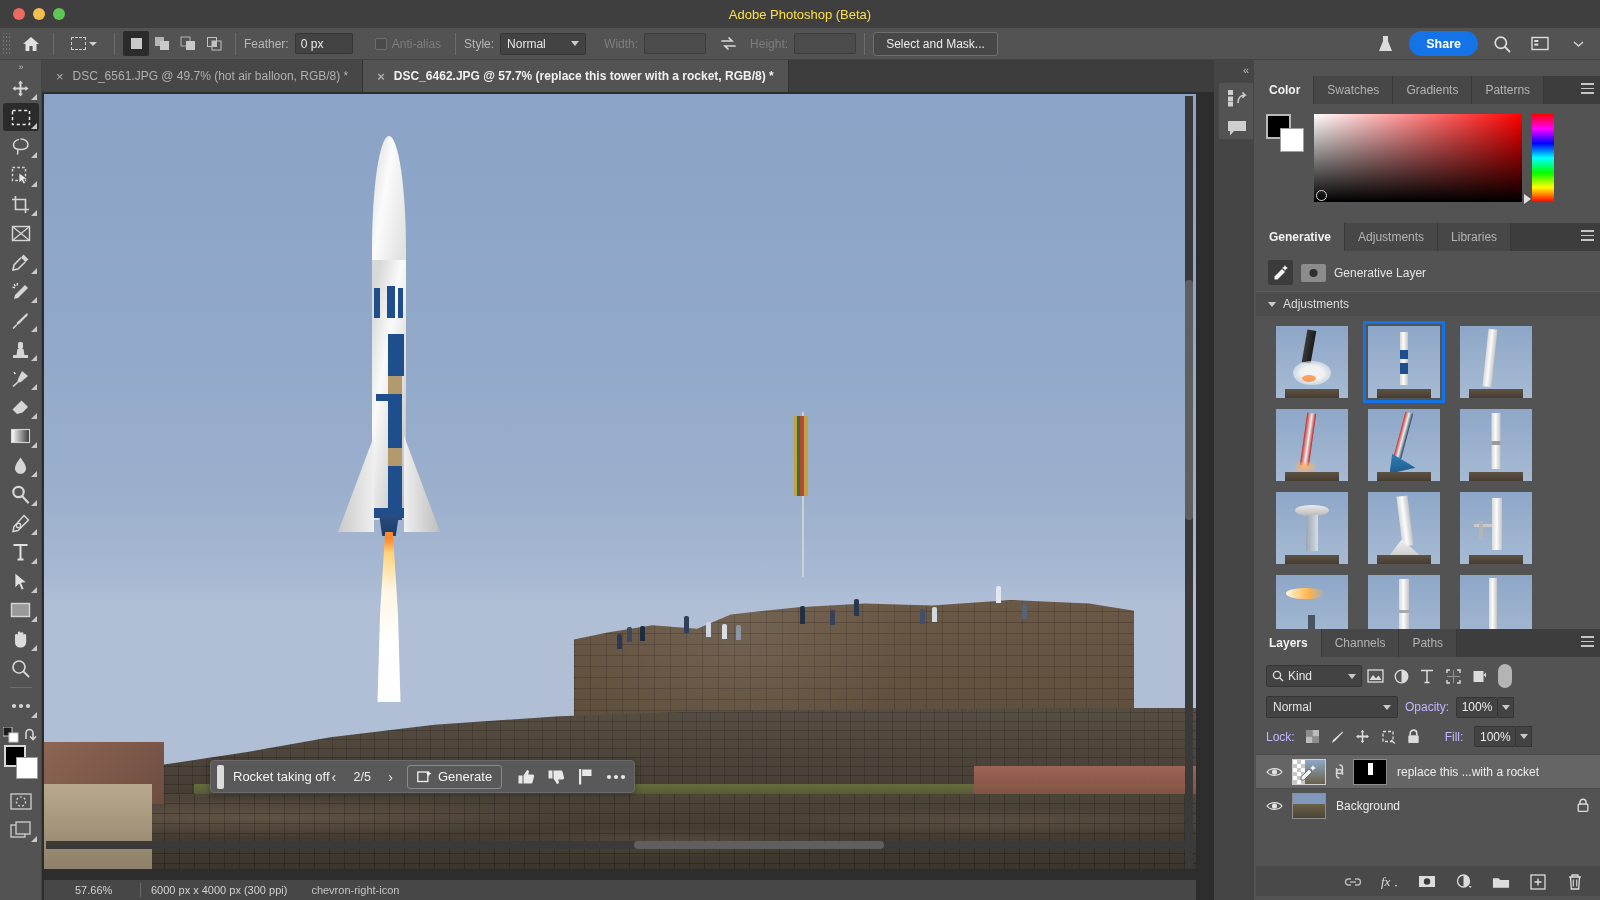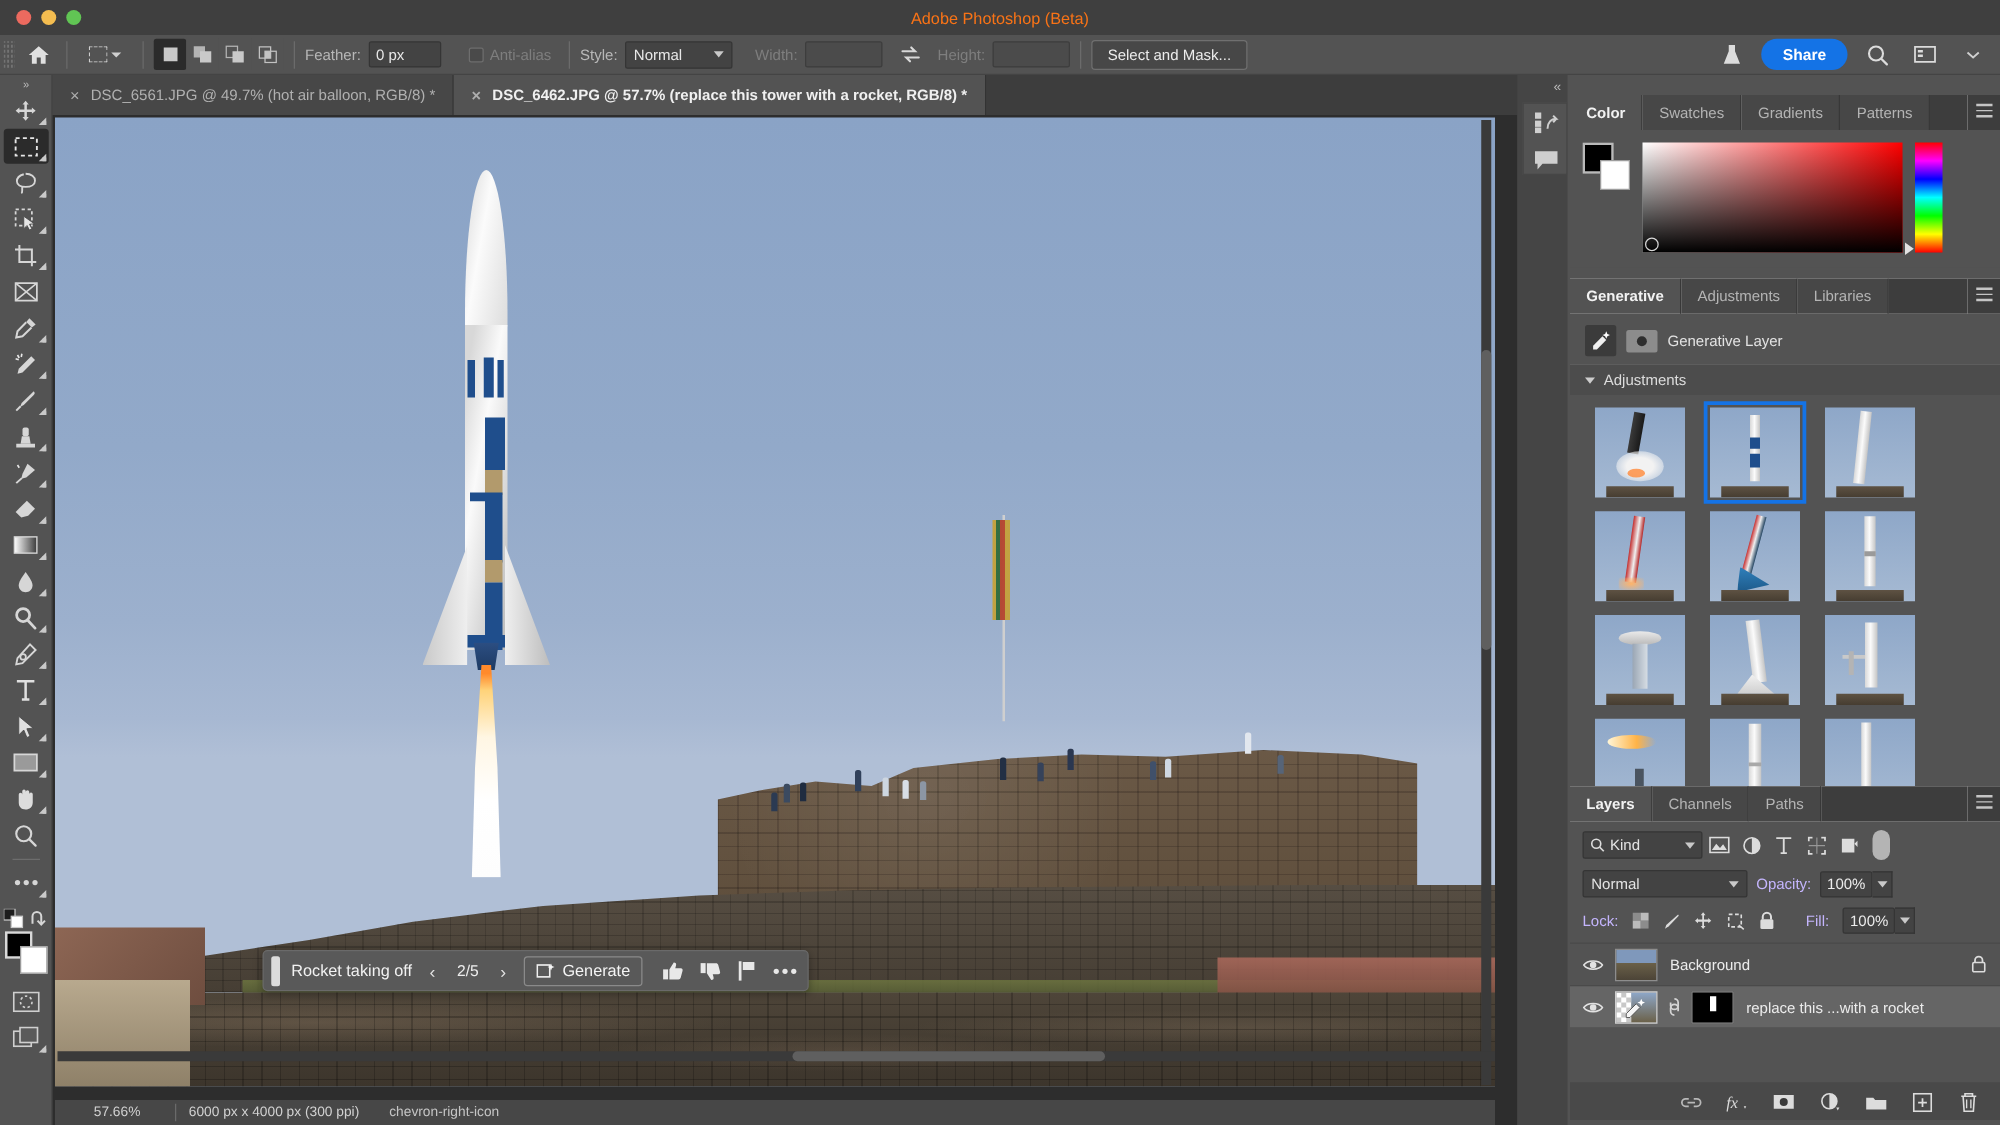--- a/index.html
+++ b/index.html
@@ -18,21 +18,21 @@
     position: absolute; left: 0; top: 0; width: 1600px; height: 28px;
     background: #3f3f3f; display: flex; align-items: center;
   }
   .traffic { display: flex; gap: 8px; padding-left: 13px; }
   .dot { width: 12px; height: 12px; border-radius: 50%; }
   .dot.red { background: #ec6a5f; }
   .dot.yellow { background: #f4bd50; }
   .dot.green { background: #61c554; }
   .title-text {
     position: absolute; left: 0; right: 0; text-align: center;
-    font-size: 13px; color: #f97316; pointer-events: none;
+    font-size: 13px; color: #fde047; pointer-events: none;
   }
 
   
   .optionsbar {
     position: absolute; left: 0; top: 28px; width: 1600px; height: 32px;
     background: #535353; display: flex; align-items: center;
     border-bottom: 1px solid #444;
   }
   .grip {
     width: 9px; height: 22px; margin-left: 3px;
@@ -266,21 +266,21 @@
 
   
   .genbar {
     position: absolute; left: 168px; top: 668px; height: 33px;
     background: #595959; border-radius: 4px;
     display: flex; align-items: center; padding: 0 8px 0 6px;
     box-shadow: 0 2px 7px rgba(0,0,0,.35);
     border: 1px solid #6a6a6a;
   }
   .gen-handle { width: 7px; height: 24px; background: #dcdcdc; border-radius: 2px; margin-right: 9px; }
-  .gen-prompt { font-size: 13px; color: #f2f2f2; margin-right: 14px; }
+  .gen-prompt { font-size: 13px; color: #f2f2f2; margin-right: 2px; }
   .gen-nav { display: flex; align-items: center; gap: 11px; color: #e6e6e6; font-size: 13px; }
   .gen-chev { font-size: 14px; color: #e3e3e3; }
   .gen-count { font-size: 12.5px; color: #ededed; min-width: 30px; text-align: center; }
   .gen-generate {
     display: flex; align-items: center; gap: 6px; margin-left: 14px;
     border: 1px solid #8a8a8a; border-radius: 3px; height: 24px; padding: 0 9px;
     font-size: 13px; color: #f4f4f4;
   }
   .gen-icons { display: flex; align-items: center; gap: 13px; margin-left: 16px; }
   .rail-collapse {
@@ -1125,63 +1125,63 @@
       </div>
       <div class="op-label" style="margin-left:14px">Fill:</div>
       <div style="display:flex">
         <div class="op-val">100%</div>
         <div class="stepper">
           <span class="sel-caret"></span>
         </div>
       </div>
     </div>
 
+    <div class="layer-row selected">
+      <div class="eye">
+        <svg width="17" height="12" viewBox="0 0 17 12">
+            <path d="M1 6 C4 1.6 13 1.6 16 6 C13 10.4 4 10.4 1 6 Z" fill="none" stroke="#e2e2e2" stroke-width="1.2"></path>
+            <circle cx="8.5" cy="6" r="2.6" fill="#e2e2e2"></circle>
+          </svg>
+      </div>
+      <div class="thumb">
+        <div style="position:absolute;left:38%;top:0;width:62%;height:100%;background:linear-gradient(#8ea7c8,#6b6149)"></div>
+        <svg style="position:absolute;left:6px;top:4px" width="20" height="18" viewBox="0 0 20 18">
+            <path d="M2 13 L10 5 L13 8 L5 16 H2 Z" fill="#f4f4f4" stroke="#4a4a4a" stroke-width=".7"></path>
+            <path d="M14 1 L14.9 3.1 L17 4 L14.9 4.9 L14 7 L13.1 4.9 L11 4 L13.1 3.1 Z" fill="#ffffff"></path>
+          </svg>
+      </div>
+      <div class="link-ico">
+        <svg width="11" height="17" viewBox="0 0 11 17">
+            <path d="M5.5 2 A3 3 0 0 1 8.5 5 V7.5 A3 3 0 0 1 2.5 7.5 V5" fill="none" stroke="#d4d4d4" stroke-width="1.4"></path>
+            <path d="M5.5 15 A3 3 0 0 1 2.5 12 V9.5 A3 3 0 0 1 8.5 9.5 V12" fill="none" stroke="#d4d4d4" stroke-width="1.4"></path>
+          </svg>
+      </div>
+      <div class="mask-thumb">
+        <div class="white-blob"></div>
+      </div>
+      <div class="layer-name">replace this ...with a rocket</div>
+    </div>
+
     <div class="layer-row">
       <div class="eye">
         <svg width="17" height="12" viewBox="0 0 17 12">
             <path d="M1 6 C4 1.6 13 1.6 16 6 C13 10.4 4 10.4 1 6 Z" fill="none" stroke="#e2e2e2" stroke-width="1.2"></path>
             <circle cx="8.5" cy="6" r="2.6" fill="#e2e2e2"></circle>
           </svg>
       </div>
       <div class="thumb bg"></div>
       <div class="layer-name">Background</div>
       <div class="lock-ico">
         <svg width="12" height="15" viewBox="0 0 12 15">
             <path d="M3 6.2 V4.2 A3 3 0 0 1 9 4.2 V6.2" fill="none" stroke="#dcdcdc" stroke-width="1.4"></path>
             <rect x="1.2" y="6" width="9.6" height="7.4" rx="1.1" fill="none" stroke="#dcdcdc" stroke-width="1.3"></rect>
           </svg>
       </div>
     </div>
 
-    <div class="layer-row selected">
-      <div class="eye">
-        <svg width="17" height="12" viewBox="0 0 17 12">
-            <path d="M1 6 C4 1.6 13 1.6 16 6 C13 10.4 4 10.4 1 6 Z" fill="none" stroke="#e2e2e2" stroke-width="1.2"></path>
-            <circle cx="8.5" cy="6" r="2.6" fill="#e2e2e2"></circle>
-          </svg>
-      </div>
-      <div class="thumb">
-        <div style="position:absolute;left:38%;top:0;width:62%;height:100%;background:linear-gradient(#8ea7c8,#6b6149)"></div>
-        <svg style="position:absolute;left:6px;top:4px" width="20" height="18" viewBox="0 0 20 18">
-            <path d="M2 13 L10 5 L13 8 L5 16 H2 Z" fill="#f4f4f4" stroke="#4a4a4a" stroke-width=".7"></path>
-            <path d="M14 1 L14.9 3.1 L17 4 L14.9 4.9 L14 7 L13.1 4.9 L11 4 L13.1 3.1 Z" fill="#ffffff"></path>
-          </svg>
-      </div>
-      <div class="link-ico">
-        <svg width="11" height="17" viewBox="0 0 11 17">
-            <path d="M5.5 2 A3 3 0 0 1 8.5 5 V7.5 A3 3 0 0 1 2.5 7.5 V5" fill="none" stroke="#d4d4d4" stroke-width="1.4"></path>
-            <path d="M5.5 15 A3 3 0 0 1 2.5 12 V9.5 A3 3 0 0 1 8.5 9.5 V12" fill="none" stroke="#d4d4d4" stroke-width="1.4"></path>
-          </svg>
-      </div>
-      <div class="mask-thumb">
-        <div class="white-blob"></div>
-      </div>
-      <div class="layer-name">replace this ...with a rocket</div>
-    </div>
-
     <div style="height:44px;background:#535353"></div>
 
     <div class="panel-footer">
       <div class="pf-ico">
         <svg width="18" height="10" viewBox="0 0 18 10">
             <path d="M7 2 H4.5 A3 3 0 0 0 4.5 8 H7 M11 2 H13.5 A3 3 0 0 1 13.5 8 H11" fill="none" stroke="#b8b8b8" stroke-width="1.4"></path>
             <path d="M6 5 H12" stroke="#b8b8b8" stroke-width="1.4"></path>
           </svg>
       </div>
       <div class="pf-ico">

